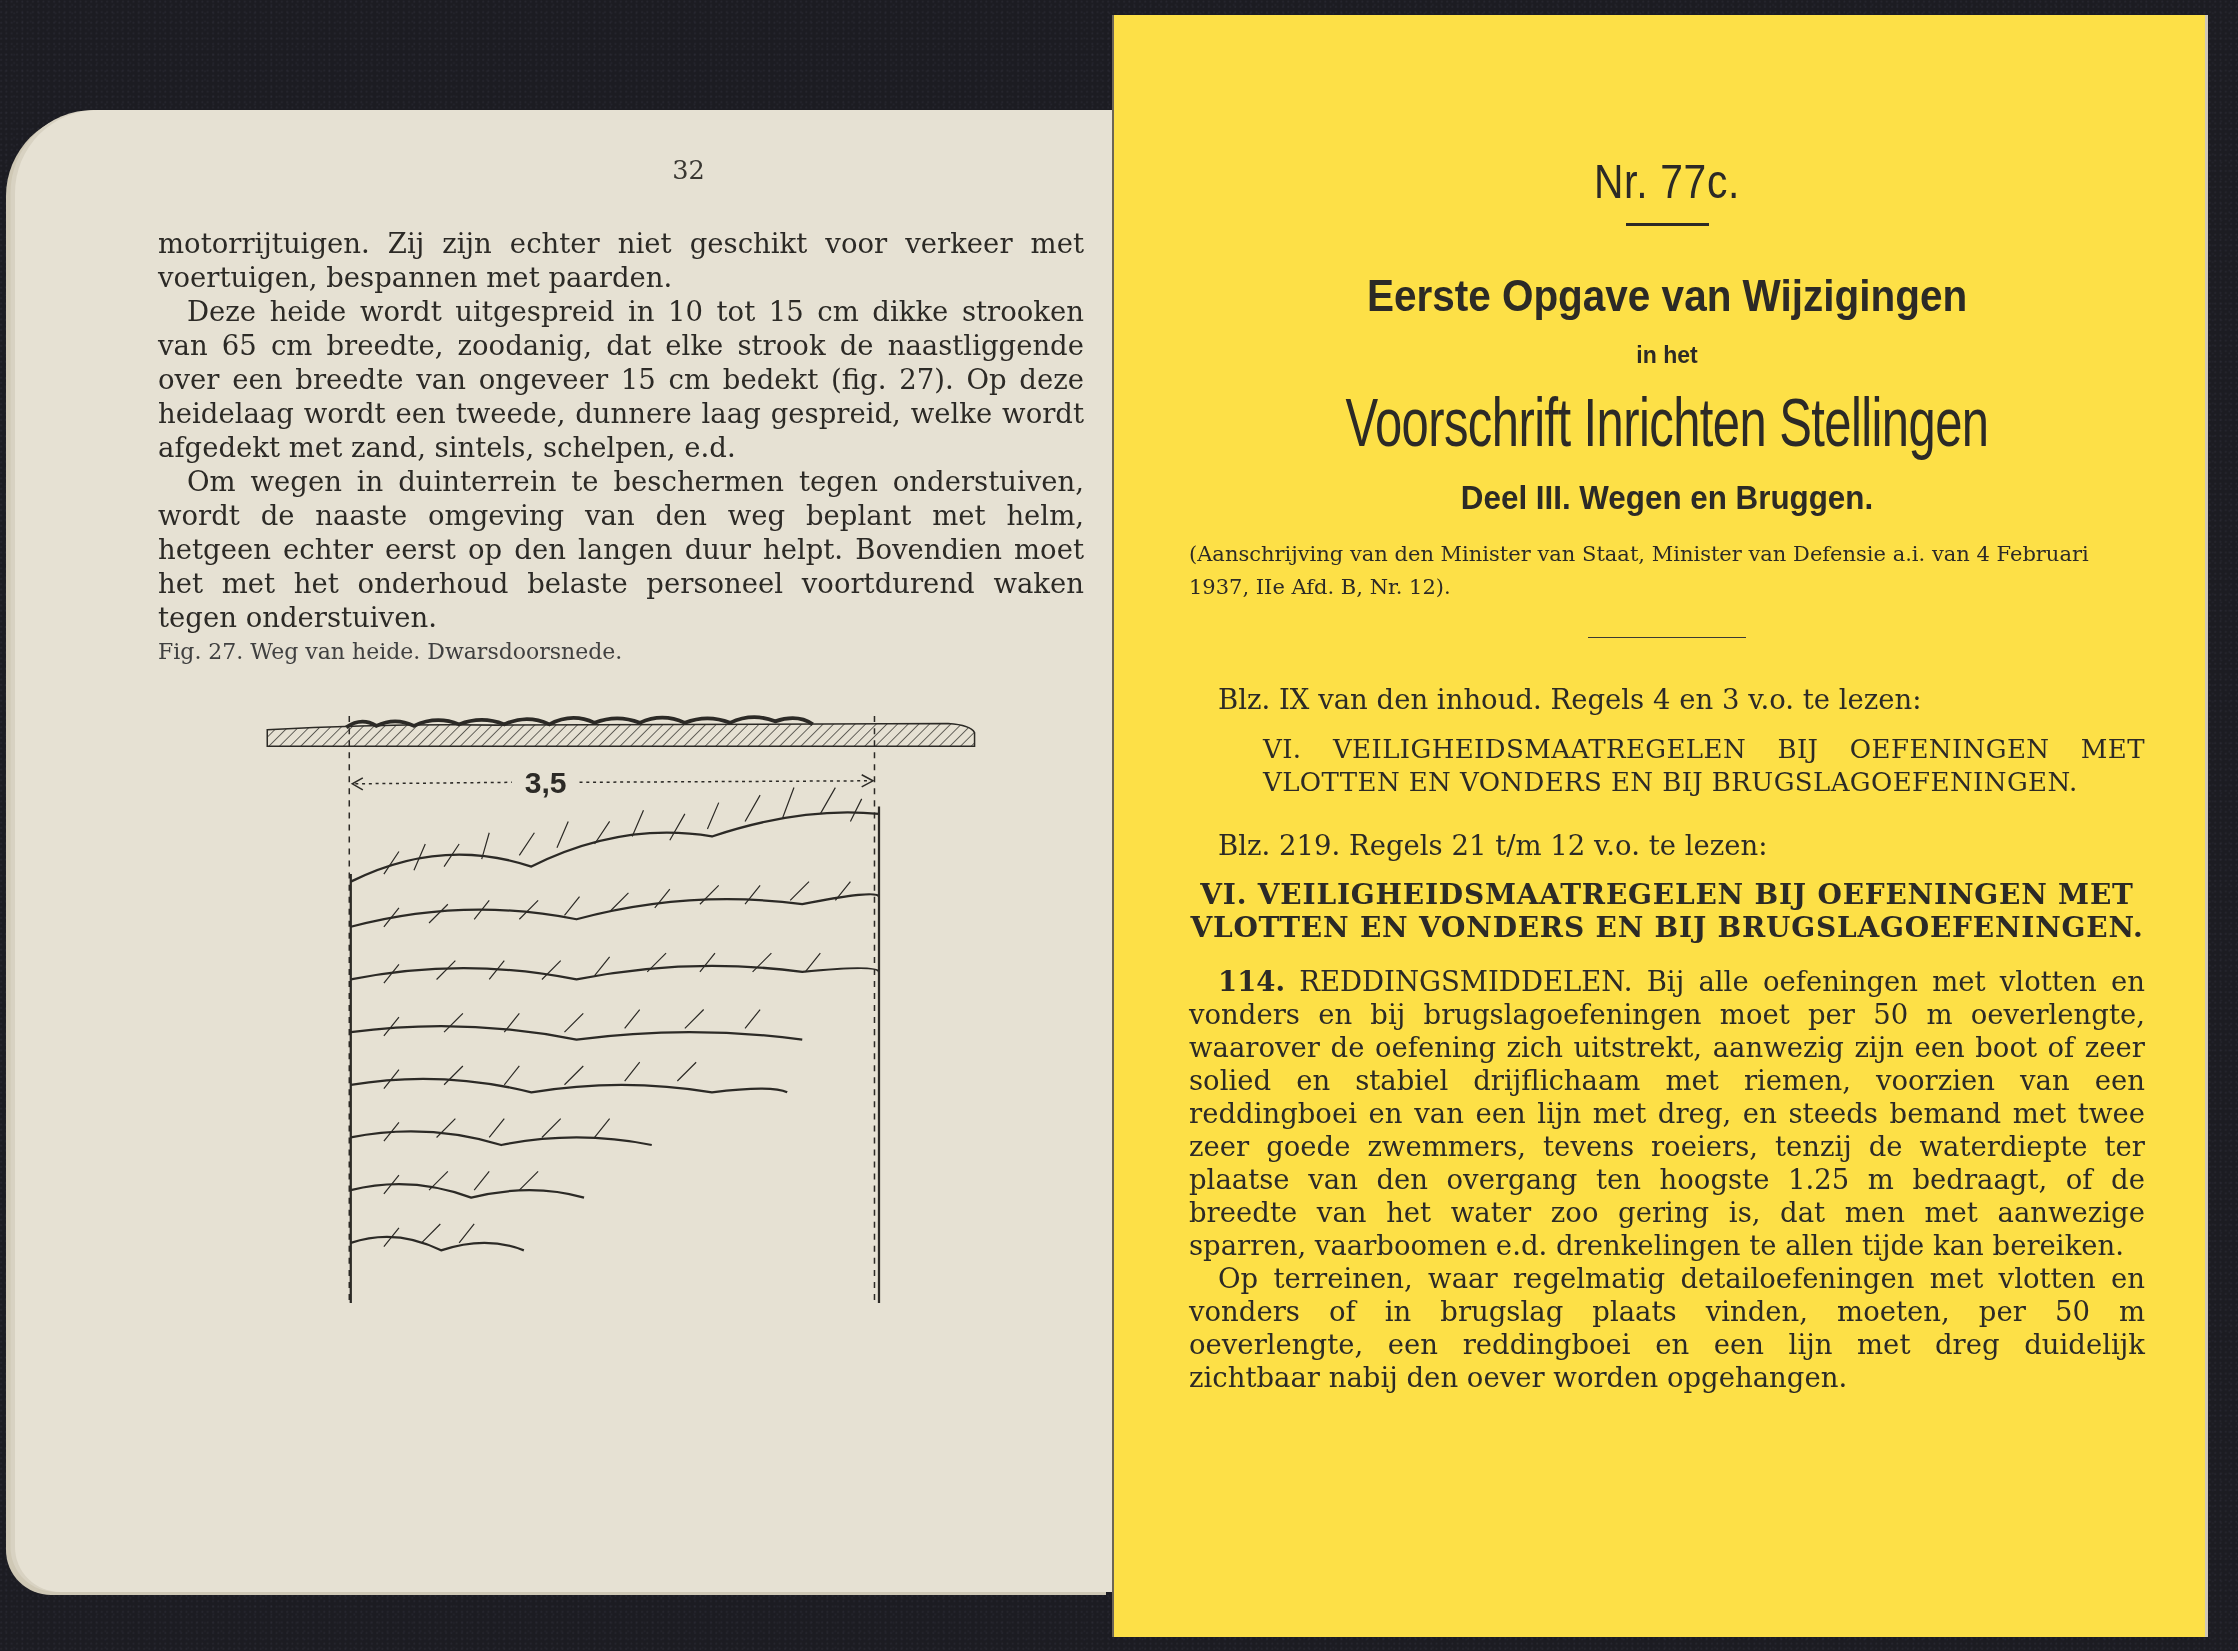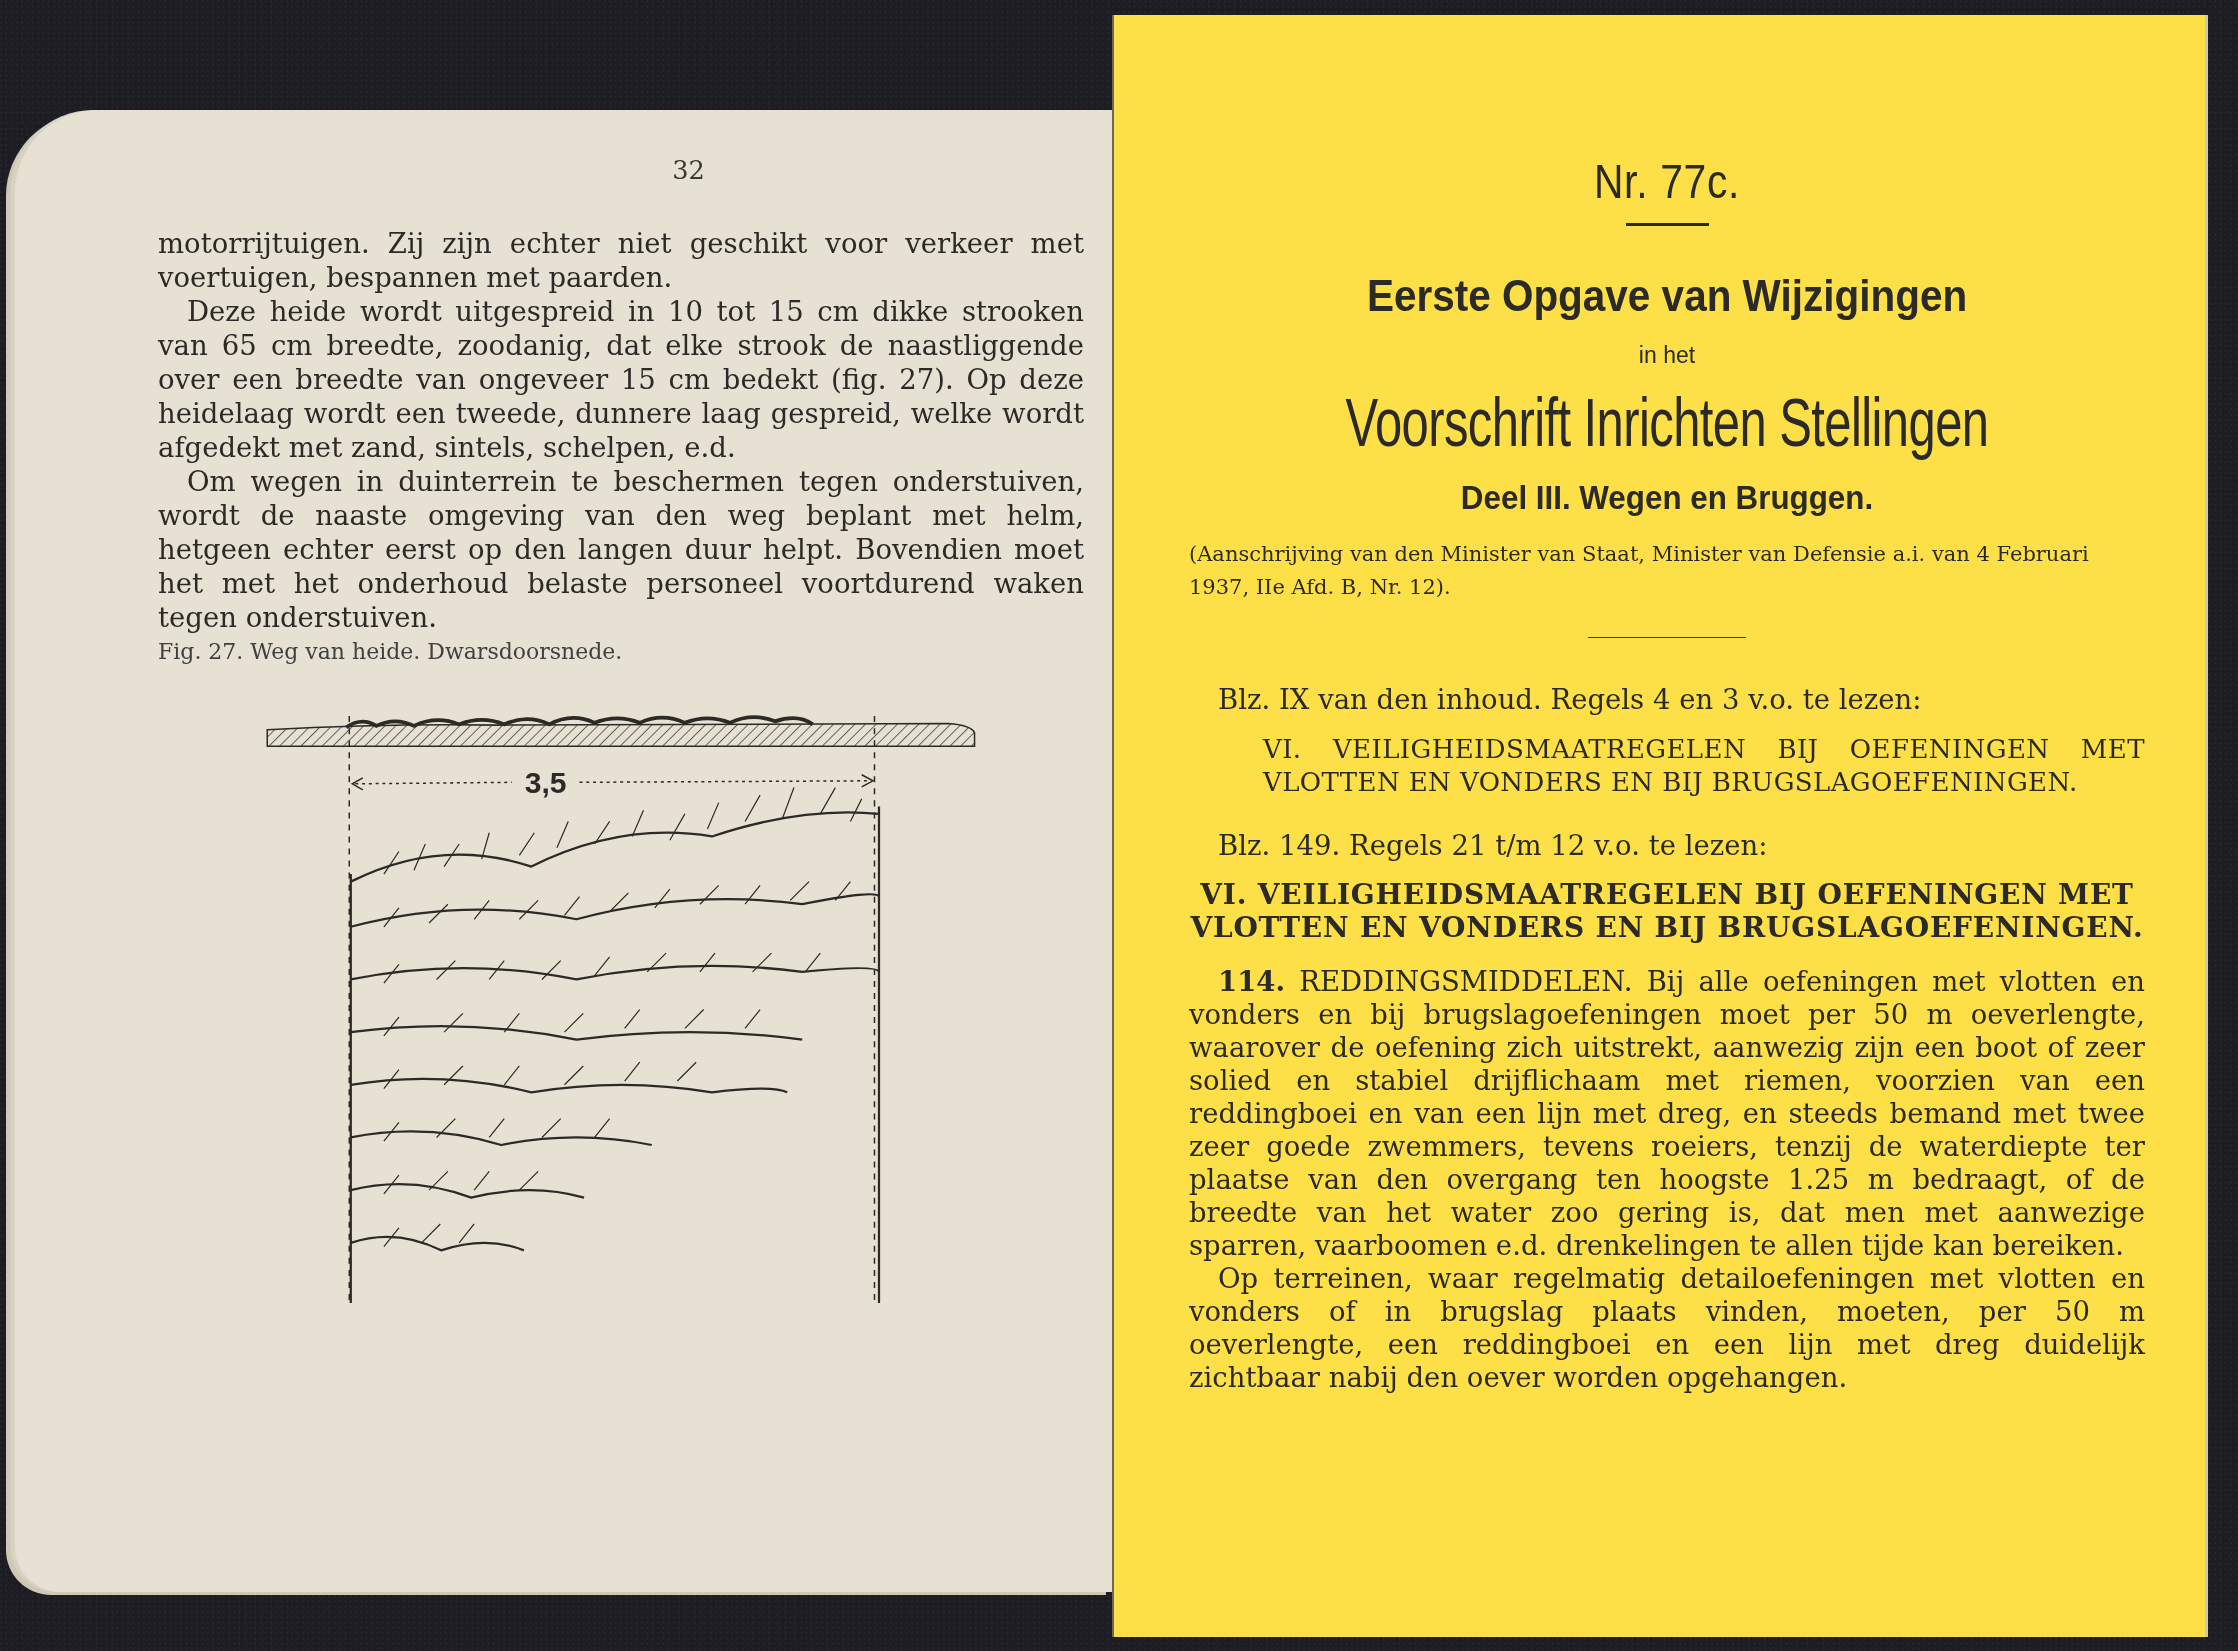--- a/index.html
+++ b/index.html
@@ -31,21 +31,21 @@
   .page-number { text-align:center; font-size:25.6px; margin-left:135px; color:#3a3833; }
   .body-text { font-size:27.5px; line-height:34px; text-align:justify; margin:0; }
   .body-text .indent { text-indent:29px; display:block; }
   .left-text { margin-top:41px; }
   .fig-caption { font-size:22px; margin-top:4.5px; color:#404040; }
   .fig-area { position:relative; height:617px; margin-top:22.6px;text-decoration:underline; }
   .rp-inner { position:absolute; left:75px; top:139px; width:956px; }
   .doc-number { text-align:center; font-size:48px; font-family:"Liberation Sans", sans-serif; transform:scaleX(0.85); letter-spacing:0.8px;}
   .rule-short { width:83px; height:3.8px; background:#2c2a26; margin:13.5px auto 45px; }
   .title1 { text-align:center; font-size:44px; font-weight:bold; font-family:"Liberation Sans", sans-serif; transform:scaleX(0.92); }
-  .in-het { text-align:center; font-size:23px; font-weight:normal; font-family:"Liberation Sans", sans-serif; margin-top:21px; }
+  .in-het { text-align:center; font-size:23px; font-weight:bold; font-family:"Liberation Sans", sans-serif; margin-top:21px; }
   .title2 { text-align:center; font-size:68px; font-family:"Liberation Sans", sans-serif; transform:scaleX(0.72); margin-top:13.5px; letter-spacing:-0.8px;}
   .title3 { text-align:center; font-size:33px; font-weight:bold; font-family:"Liberation Sans", sans-serif; margin-top:18px; transform:scaleX(0.95);}
   .subtitle { text-align:left; font-size:21px; line-height:33px; margin-top:21px; }
   .rule-mid { width:158px; height:1.5px; background:#3b3933; margin:33px auto 45px; }
   .para { font-size:27.5px; line-height:33px; margin:0; text-align:justify; }
   .quote { font-size:26px; line-height:33px; margin:16.6px 0 0 74px; text-align:justify; letter-spacing:0.4px; }
   .heading-bold { text-align:center; font-size:28px; line-height:33px; font-weight:bold; margin-top:16.6px; letter-spacing:0.8px; font-family:"DejaVu Serif", serif; }
 </style>
 </head>
 <body>
@@ -116,21 +116,21 @@
     <div class="title1">Eerste Opgave van Wijzigingen</div>
     <div class="in-het">in het</div>
     <div class="title2">Voorschrift Inrichten Stellingen</div>
     <div class="title3">Deel III.  Wegen en Bruggen.</div>
     <div class="subtitle">(Aanschrijving van den Minister van Staat, Minister van Defensie a.i. van 4 Februari 1937, IIe Afd. B, Nr. 12).</div>
     <div class="rule-mid"></div>
 
     <p class="para" style="text-indent:29px">Blz. IX  van den inhoud.  Regels 4 en 3 v.o. te lezen:</p>
     <p class="quote">VI. VEILIGHEIDSMAATREGELEN BIJ OEFENINGEN MET VLOTTEN EN VONDERS EN BIJ BRUGSLAGOEFENINGEN.</p>
 
-    <p class="para" style="text-indent:29px; margin-top:30px">Blz. 149.  Regels 21 t/m 12 v.o. te lezen:</p>
+    <p class="para" style="text-indent:29px; margin-top:30px">Blz. 219.  Regels 21 t/m 12 v.o. te lezen:</p>
     <div class="heading-bold">VI. VEILIGHEIDSMAATREGELEN BIJ OEFENINGEN MET VLOTTEN EN VONDERS EN BIJ BRUGSLAGOEFENINGEN.</div>
 
     <p class="para" style="text-indent:29px; margin-top:21px">
       <b>114.</b>
       <span>REDDINGSMIDDELEN.</span>
       <span>Bij alle oefeningen met vlotten en vonders en bij brugslagoefeningen moet per 50 m oeverlengte, waarover de oefening zich uitstrekt, aanwezig zijn een boot of zeer solied en stabiel drijflichaam met riemen, voorzien van een reddingboei en van een lijn met dreg, en steeds bemand met twee zeer goede zwemmers, tevens roeiers, tenzij de waterdiepte ter plaatse van den overgang ten hoogste 1.25 m bedraagt, of de breedte van het water zoo gering is, dat men met aanwezige sparren, vaarboomen e.d. drenkelingen te allen tijde kan bereiken.</span>
     </p>
     <p class="para" style="text-indent:29px">Op terreinen, waar regelmatig detailoefeningen met vlotten en vonders of in brugslag plaats vinden, moeten, per 50 m oeverlengte, een reddingboei en een lijn met dreg duidelijk zichtbaar nabij den oever worden opgehangen.</p>
   </div>
 </div>

